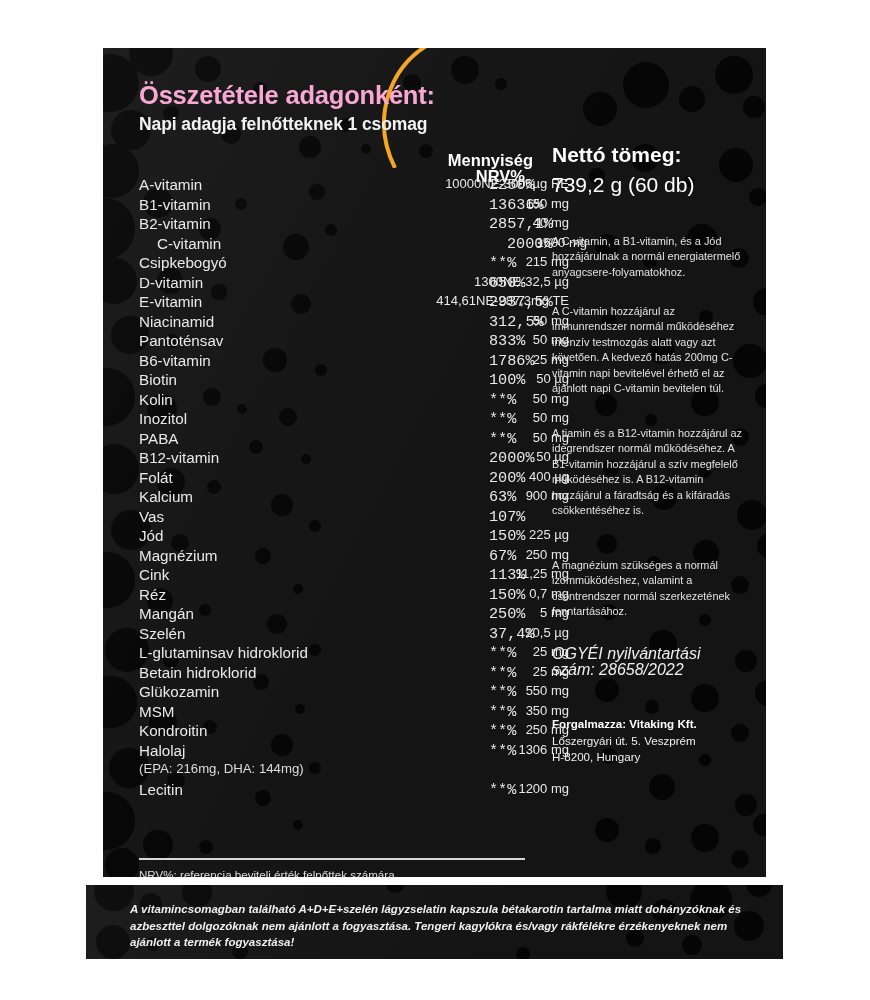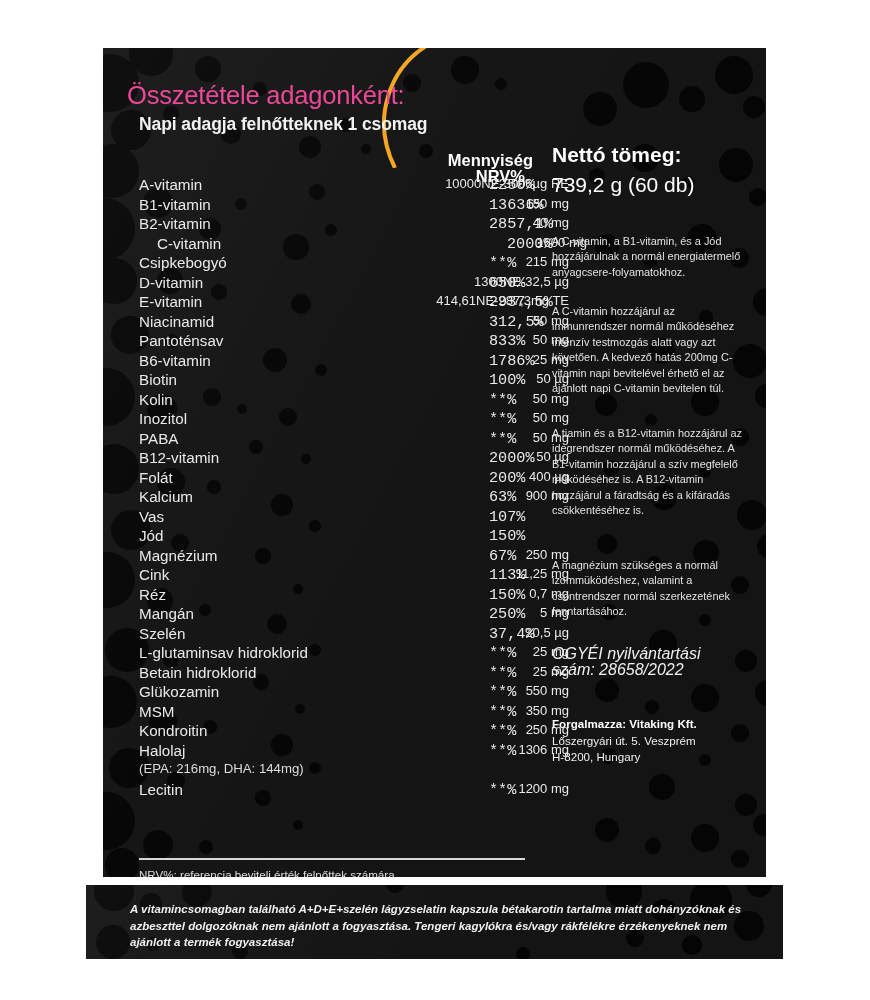--- a/index.html
+++ b/index.html
@@ -31,22 +31,22 @@
     position:absolute; inset:0; pointer-events:none;
     background: linear-gradient(118deg, rgba(255,255,255,0.045) 0%, rgba(255,255,255,0.012) 34%, rgba(255,255,255,0) 62%);
   }
 
   .arc { position:absolute; left:0; top:0; width:663px; height:120px; pointer-events:none; }
 
   .content { position: absolute; inset: 0; }
 
   
   #title {
-    position:absolute; left: 24px; top: 33px;
-    font-size: 25.5px; font-weight: normal; color:#ec4899;
+    position:absolute; left: 36px; top: 33px;
+    font-size: 25.5px; font-weight: bold; color:#f9a8d4;
     letter-spacing: -0.2px;
   }
   #subtitle {
     position:absolute; left: 36px; top: 66px;
     font-size: 17.5px; font-weight: bold; color:#f2f2f2;
     letter-spacing: -0.1px;
   }
 
   
   #table-wrap { position:absolute; left: 0; top: 0; }
@@ -343,20 +343,21 @@
             <span class="tname">Kalcium</span>
             <span class="tamt">900 mg</span>
             <span class="tnrv">63%</span>
           </div>
           <div class="trow" style="top: 459.5px;">
             <span class="tname">Vas</span>
             <span class="tnrv">107%</span>
           </div>
           <div class="trow" style="top: 479px;">
             <span class="tname">Jód</span>
+            <span class="tamt">225 µg</span>
             <span class="tnrv">150%</span>
           </div>
           <div class="trow" style="top: 498.5px;">
             <span class="tname">Magnézium</span>
             <span class="tamt">250 mg</span>
             <span class="tnrv">67%</span>
           </div>
           <div class="trow" style="top: 518px;">
             <span class="tname">Cink</span>
             <span class="tamt">11,25 mg</span>

